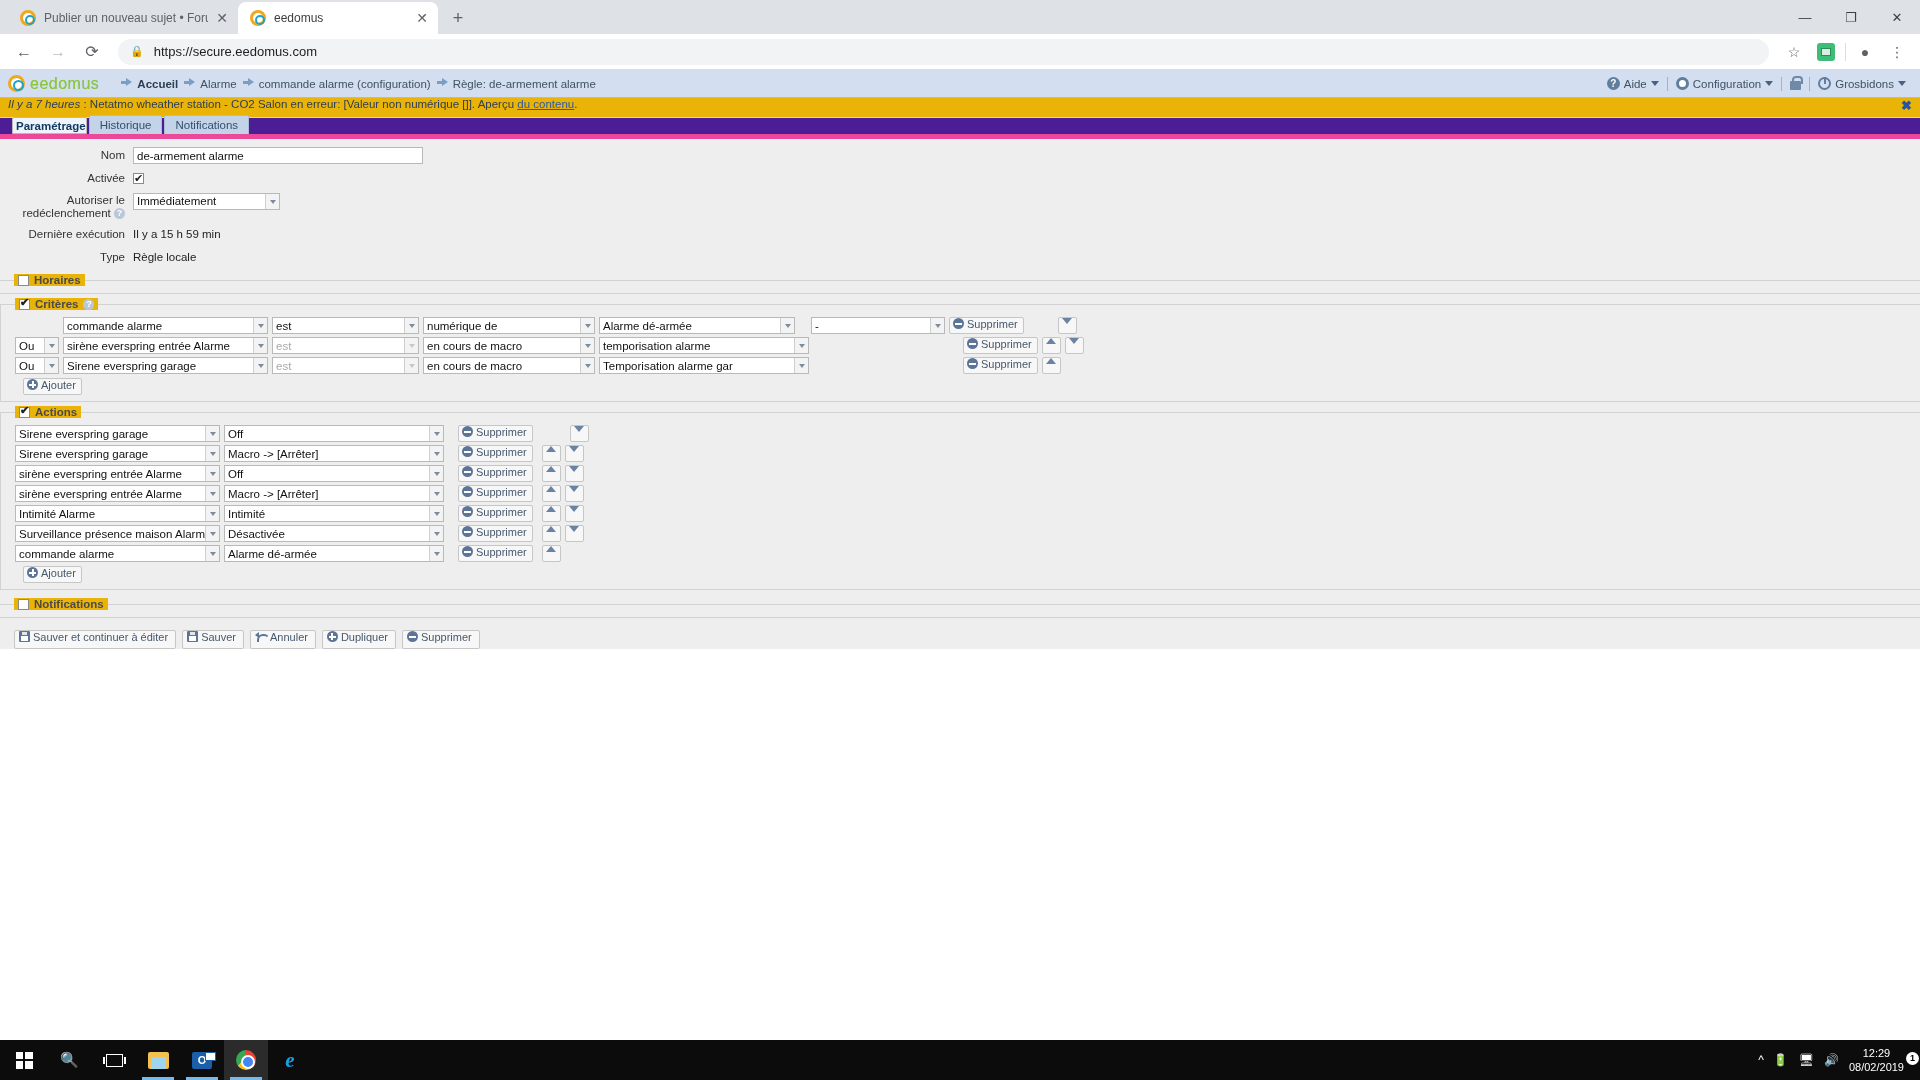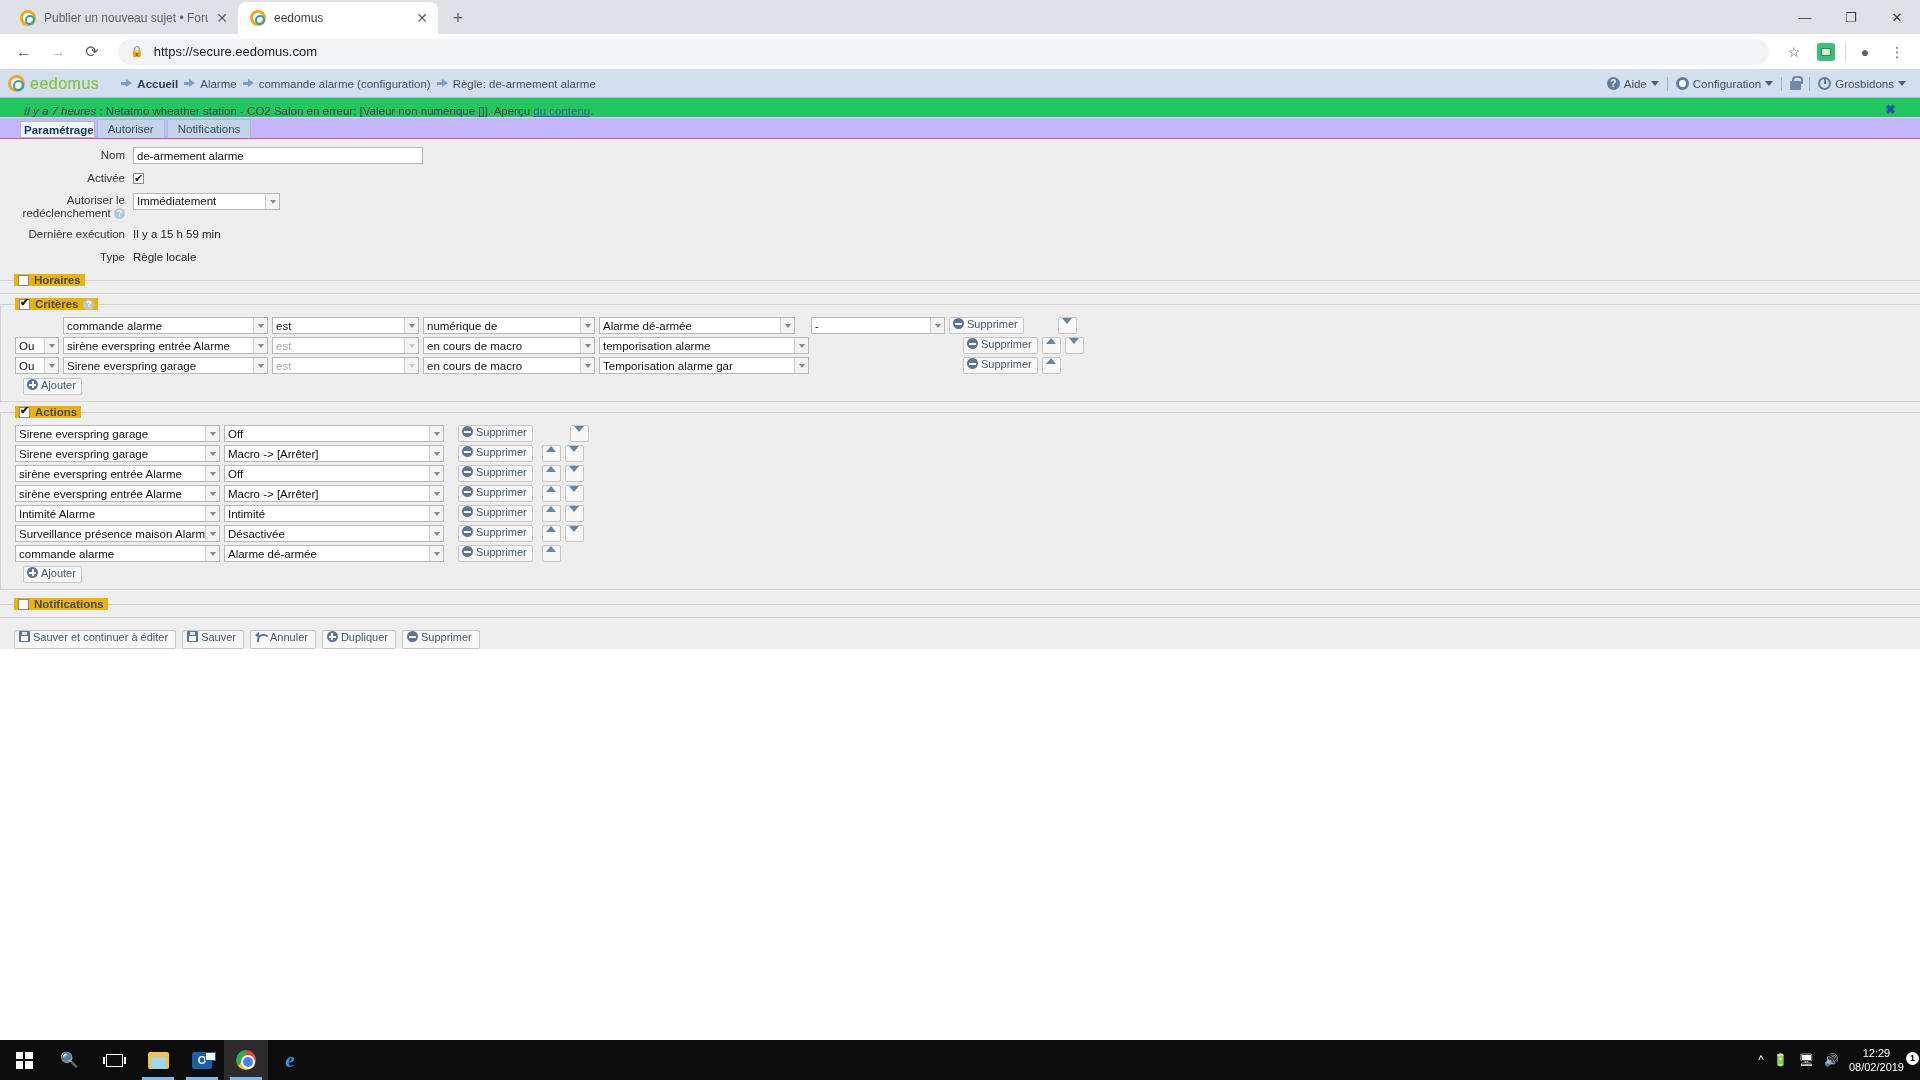--- a/index.html
+++ b/index.html
@@ -145,21 +145,21 @@
     width:7px; height:7px; border-radius:50%;
     border:2px solid #1fa3c6;
   }
   .logo .word {
     font-size: 16px; letter-spacing: .5px;
     background: linear-gradient(90deg,#8dc63f 0%, #8dc63f 40%, #7fb8d8 100%);
     -webkit-background-clip: text; background-clip: text;
     color: #8dc63f;
   }
   .crumbs { display: flex; align-items: center; gap: 6px; }
-  .crumb { display: flex; align-items: center; gap: 5px; color: #3f5166; }
+  .crumb { display: flex; gap: 5px; color: #3f5166; }
   .crumb.b { font-weight: bold; color:#2c3e52; }
   .arrowico {
     display:inline-block; width:11px; height:9px;
     position: relative;
   }
   .arrowico::before {
     content:""; position:absolute; left:0; top:3px;
     width:6px; height:3px; background:#7a9ec4;
   }
   .arrowico::after {
@@ -198,41 +198,41 @@
   .powerico {
     width:13px;height:13px;border-radius:50%;
     border:2px solid #607d9e; position:relative;
   }
   .powerico::after {
     content:"";position:absolute;left:4px;top:-2px;width:2px;height:7px;
     background:#607d9e;
   }
 
   .alertbar {
-    background: #22c55e;
+    background: #eab308;
     height: 20px;
-    display: flex; align-items: flex-end;
-    padding: 0 24px;
+    display: flex; align-items: flex-start;
+    padding: 0 8px;
     font-size: 11.5px;
     color: #2c3e52;
     border-bottom: 1px solid #cdd9e8;
   }
   .alertbar em { font-style: italic; }
   .alertbar a { color: #2c5a9e; text-decoration: underline; }
   .alert-x {
     margin-left: auto; color: #2255aa; font-weight: bold;
     font-size: 13px; cursor: pointer;
   }
 
   .tabsrow {
-    background: #c4b5fd;
+    background: #4c1d95;
     height: 21px;
     display:flex; align-items:flex-end;
-    padding-left: 20px;
-    border-bottom: 1px solid #ec4899;
+    padding-left: 12px;
+    border-bottom: 5px solid #ec4899;
   }
   .ptab {
     height: 19px; padding: 0 10px;
     display:flex; align-items:center;
     font-size: 11.5px;
     border: 1px solid #a9bdd8;
     border-bottom: none;
     border-radius: 2px 2px 0 0;
     margin-right: 2px;
     background: #c3d3e8;
@@ -519,21 +519,21 @@
     </div>
   </div>
 
   <div class="alertbar">
     <span><em>Il y a 7 heures</em><span> : </span><span>Netatmo wheather station - CO2 Salon en erreur: [Valeur non numérique []]. Aperçu </span><a href="#">du contenu</a><span>.</span></span>
     <span class="alert-x">✖</span>
   </div>
 
   <div class="tabsrow">
     <div class="ptab sel">Paramétrage</div>
-    <div class="ptab">Autoriser</div>
+    <div class="ptab">Historique</div>
     <div class="ptab">Notifications</div>
   </div>
 
   <div class="content">
     <div class="frm">
 
       <div class="frow">
         <div class="flabel">Nom</div>
         <input class="txt" type="text" value="de-armement alarme" style="">
       </div>

